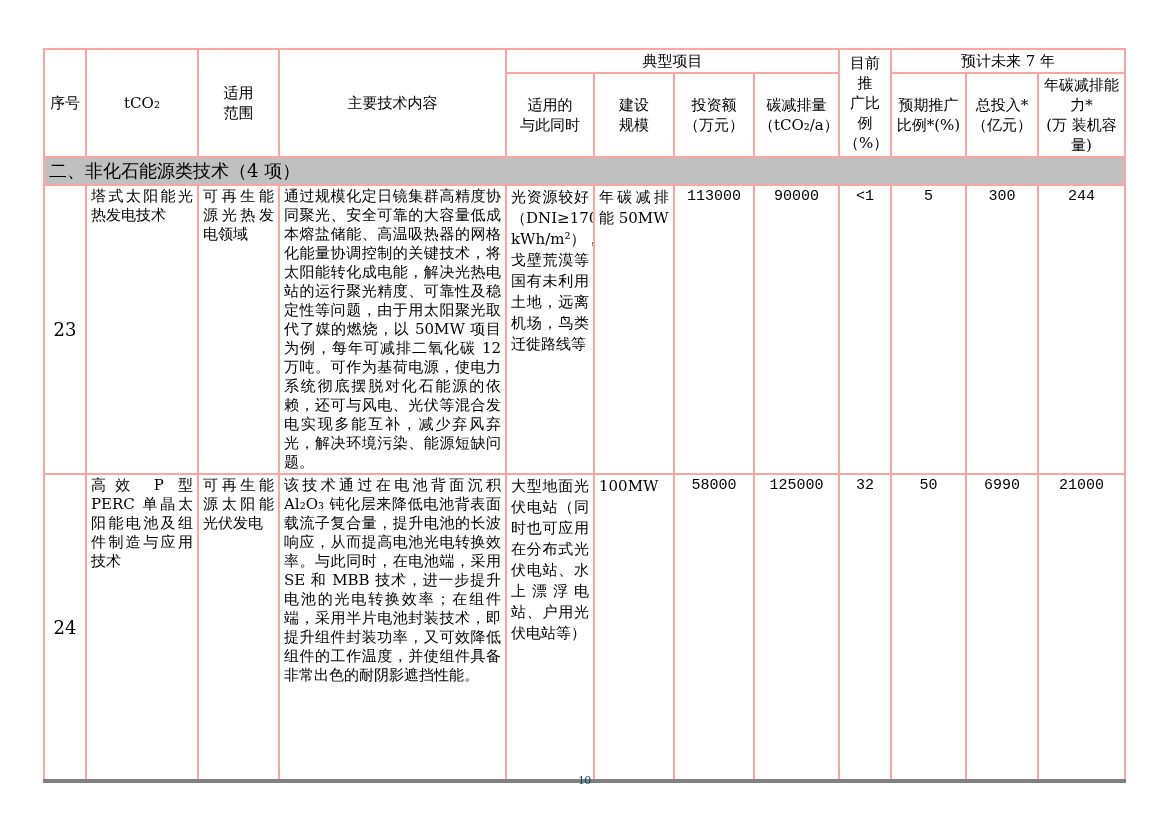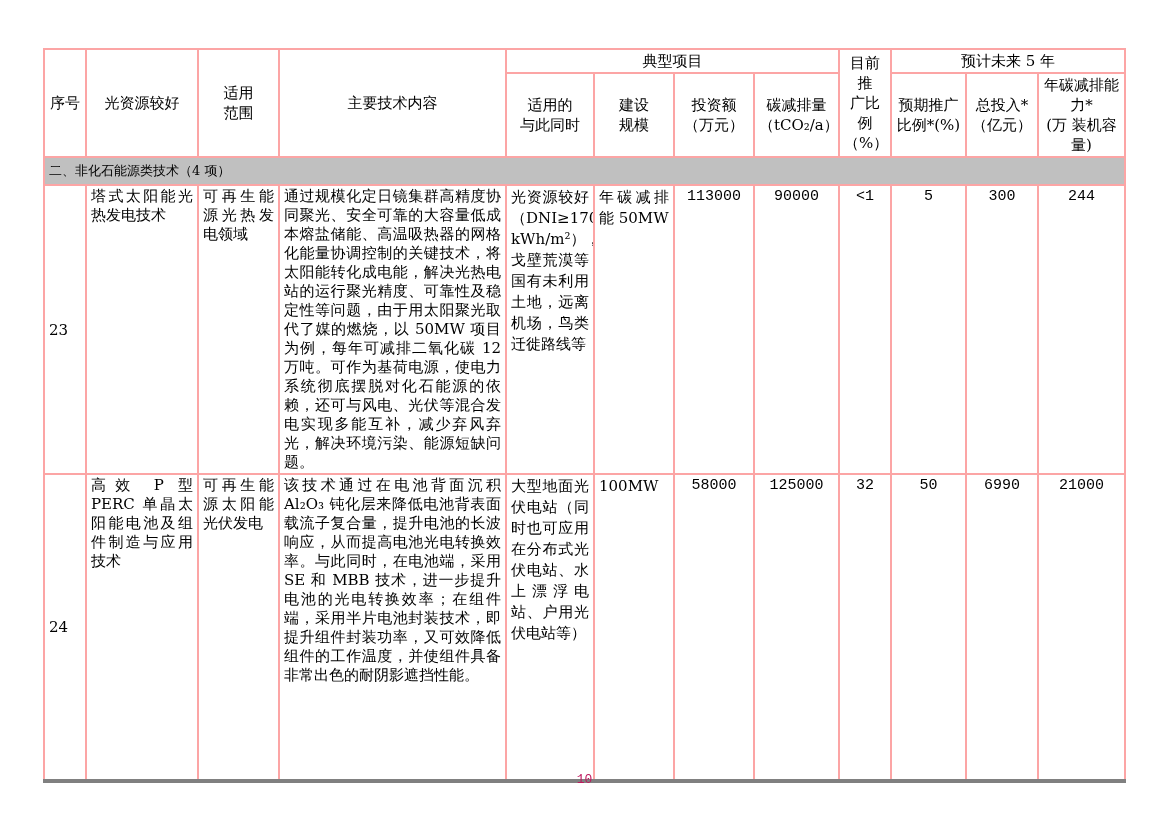--- a/index.html
+++ b/index.html
@@ -41,28 +41,29 @@
     padding: 1px 2px;
   }
   tr.hdr-top th { height: 24px; }
   tr.hdr-sub th { height: 62px; }
   td.section-cell {
     background: #c0c0c0;
     font-weight: bold;
     height: 28px;
     vertical-align: middle;
     padding-left: 14px;
-    font-size: 13px;
+    font-size: 18px;
   }
   tr.data-row-1 { height: 287px; }
   tr.data-row-2 { height: 307px; }
   tr.data-row-2 td { border-bottom: 4px solid #808080; }
   td.serial {
+    text-align: center;
     vertical-align: middle;
-    font-size: 15px;
+    font-size: 18px;
   }
   td.txt {
     vertical-align: top;
     text-align: justify;
     line-height: 19px;
     padding: 3px 6px;
     white-space: pre-line;
   }
   td.txt-narrow {
     vertical-align: top;
@@ -84,22 +85,22 @@
     padding-top: 4px;
     line-height: 21px;
   }
   .page-number {
     position: absolute;
     left: 0;
     top: 772px;
     width: 1169px;
     text-align: center;
     font-size: 13px;
-    color: #be185d;
-    font-family: Liberation Mono, monospace;
+    color: #0c4a6e;
+    font-family: Liberation Serif, serif;
   }
 </style>
 </head>
 <body>
 
 <div class="page">
 
   <table class="doc-table">
     <colgroup>
       <col style="width:42px">
@@ -111,29 +112,29 @@
       <col style="width:80px">
       <col style="width:85px">
       <col style="width:52px">
       <col style="width:75px">
       <col style="width:72px">
       <col style="width:87px">
     </colgroup>
     <thead>
       <tr class="hdr-top">
         <th rowspan="2">序号</th>
-        <th rowspan="2">光资源较好</th>
+        <th rowspan="2">tCO₂</th>
         <th rowspan="2">适用
 范围</th>
         <th rowspan="2">主要技术内容</th>
         <th colspan="4">典型项目</th>
         <th rowspan="2">目前推
 广比例
 （%）</th>
-        <th colspan="3">预计未来 5 年</th>
+        <th colspan="3">预计未来 7 年</th>
       </tr>
       <tr class="hdr-sub">
         <th>适用的
 与此同时</th>
         <th>建设
 规模</th>
         <th>投资额
 （万元）</th>
         <th>碳减排量
 （tCO₂/a）</th>

